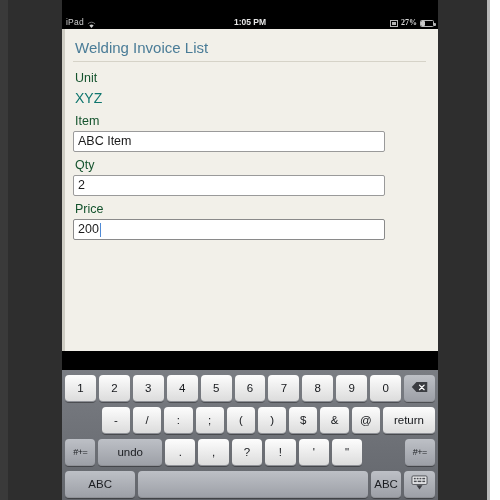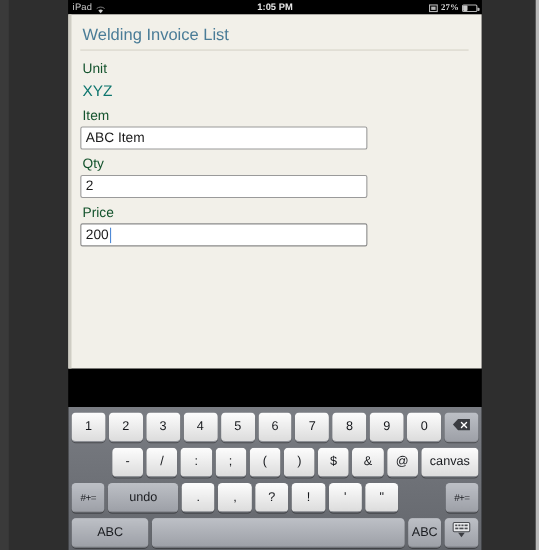--- a/index.html
+++ b/index.html
@@ -41,20 +41,21 @@
     overflow: hidden;
   }
   
   .statusbar {
     position: relative;
     height: 13px;
     background: #000000;
     color: #d0d0d0;
     font-size: 8.5px;
     line-height: 13px;
+    margin-top: 16px;
   }
   .sb-left {
     position: absolute; left: 4px; top: 0;
     display: flex; align-items: center; gap: 3px;
   }
   .sb-ipad { font-size: 8.5px; color: #cfcfcf; letter-spacing: .2px; }
   .wifi-icon {
     display: inline-block;
     width: 9px; height: 8px;
     position: relative; top: 1px;
@@ -133,21 +134,21 @@
   }
   .field-label {
     font-size: 12.5px; color: #14532d;
     padding: 4px 0 3px 2px;
   }
   .field-value {
     font-size: 14px; color: #0f766e;
     padding: 2px 0 4px 2px;
   }
   .text-input {
-    width: 261px; height: 21px;
+    width: 312px; height: 21px;
     background: #ffffff;
     border: 1px solid #9a9a9a;
     border-radius: 2px;
     font-size: 12.5px;
     color: #1b1b1b;
     padding: 0 4px;
     line-height: 19px;
     margin-bottom: 2px;
     display: flex; align-items: center;
     position: relative;
@@ -291,21 +292,21 @@
         <div class="key-spacer"></div>
         <div class="key">-</div>
         <div class="key">/</div>
         <div class="key">:</div>
         <div class="key">;</div>
         <div class="key">(</div>
         <div class="key">)</div>
         <div class="key">$</div>
         <div class="key">&amp;</div>
         <div class="key">@</div>
-        <div class="key wide-return">canvas</div>
+        <div class="key wide-return">return</div>
       </div>
 
       <div class="krow">
         <div class="key dark sym">#+=</div>
         <div class="key dark wide-undo">undo</div>
         <div class="key">.</div>
         <div class="key">,</div>
         <div class="key">?</div>
         <div class="key">!</div>
         <div class="key">'</div>

